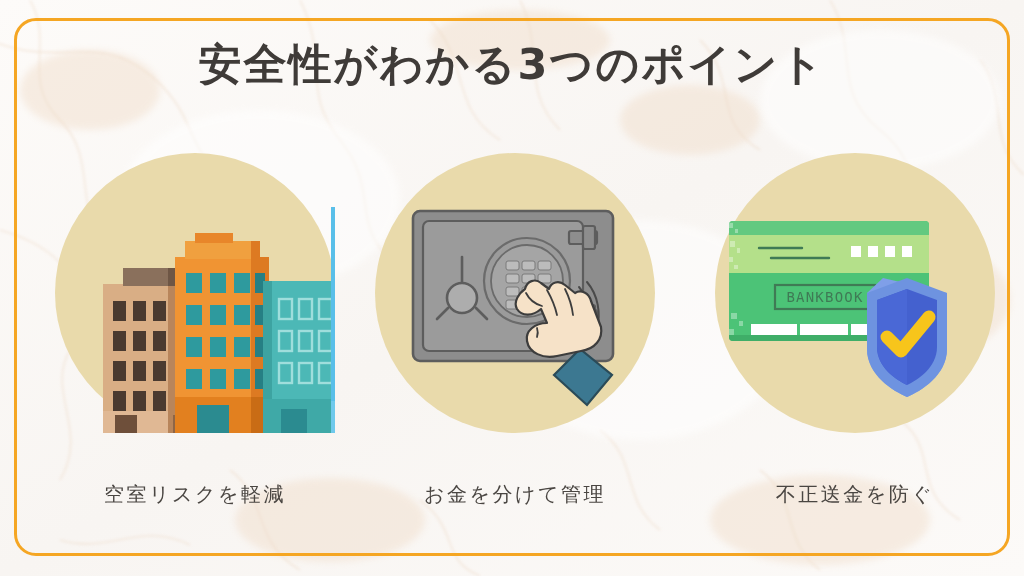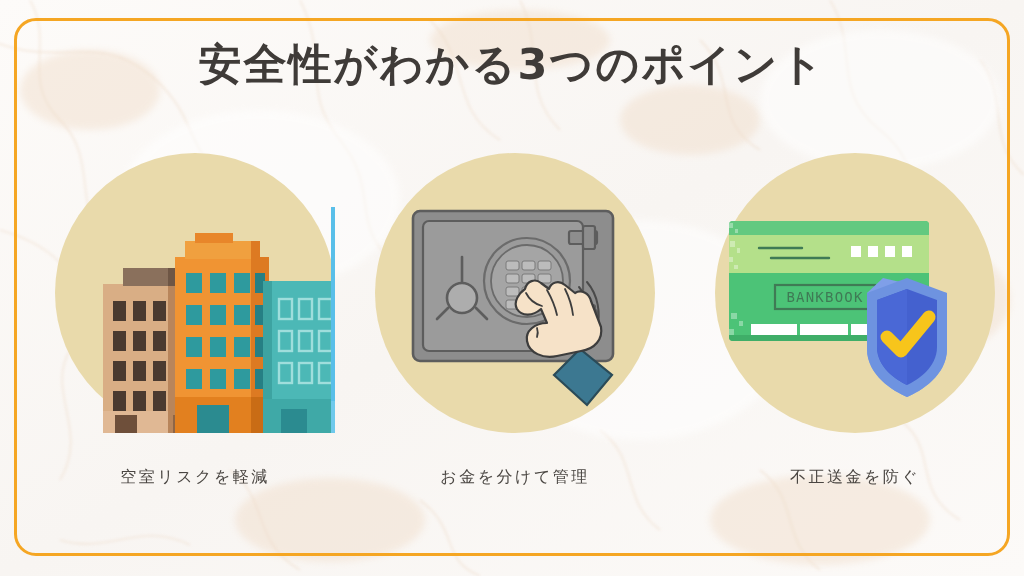--- a/index.html
+++ b/index.html
@@ -52,23 +52,23 @@
     position:relative;
     width:280px; height:280px;
     border-radius:50%;
     background:#e9daab;
     margin:0 auto;
     overflow:visible;
   }
   .art{ position:absolute; inset:0; }
 
   .caption{
-    margin-top:34px;
+    margin-top:48px;
     text-align:center;
-    font-size:16px;
+    font-size:20px;
     letter-spacing:2.5px;
     color:#4a4642;
     font-family:"DejaVu Sans","Liberation Sans",sans-serif;
     white-space:nowrap;
   }
 </style>
 </head>
 <body>
 
 <div id="stage">

